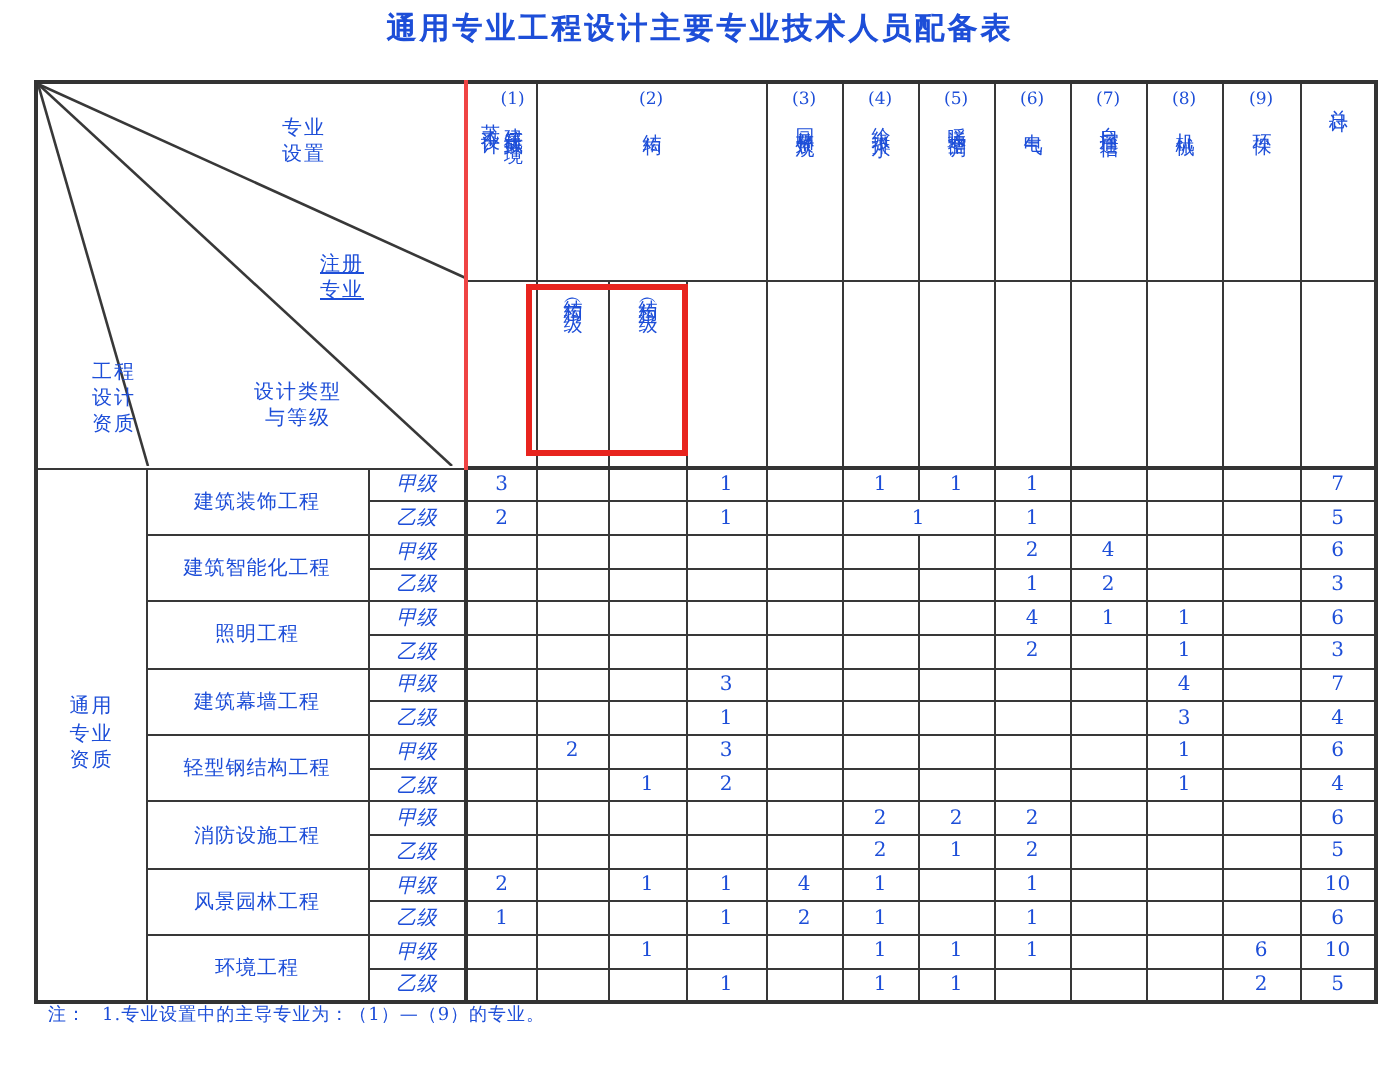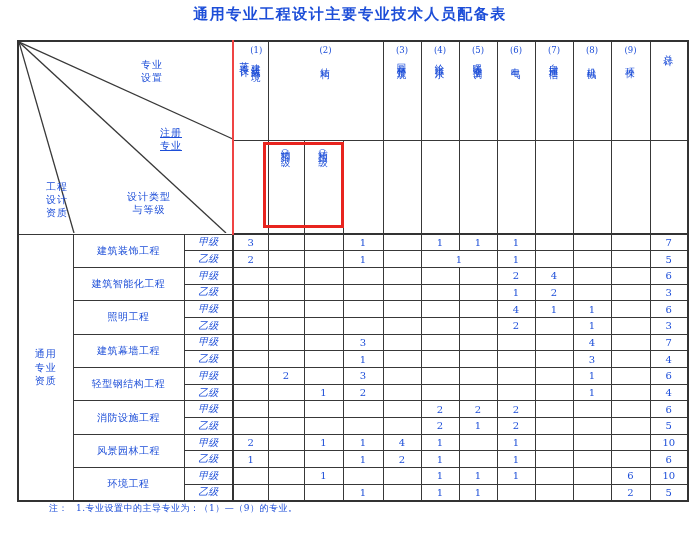--- a/index.html
+++ b/index.html
@@ -30,21 +30,21 @@
   .b-left2 { border-left:2px solid #333 !important; }
   tr.dr { height:16.7px; }
   tr.dr td { font-size:10px; }
   td.group div { width:24px; margin:0 auto; font-size:10px; line-height:13.5px; letter-spacing:1px; }
   td.pname { font-size:9.5px; letter-spacing:0.5px; }
   td.grade { font-size:9.5px;font-style:italic; }
   td.num-cell { font-size:10.5px; }
   .redbox { position:absolute; left:263px; top:142px; width:81px; height:86px;
             border:3px solid #e8241e; box-sizing:border-box; pointer-events:none; }
   .notes { position:absolute; left:24px; top:501px; font-size:9px; line-height:15px;
-           letter-spacing:0.5px; white-space:nowrap;margin-left:25px; }
+           letter-spacing:0.5px; white-space:nowrap; }
   .notes .n2 { padding-left:26px; }
 </style>
 </head>
 <body>
 
 <div class="page">
 
   <div class="title">通用专业工程设计主要专业技术人员配备表</div>
 
   <table class="grid">

